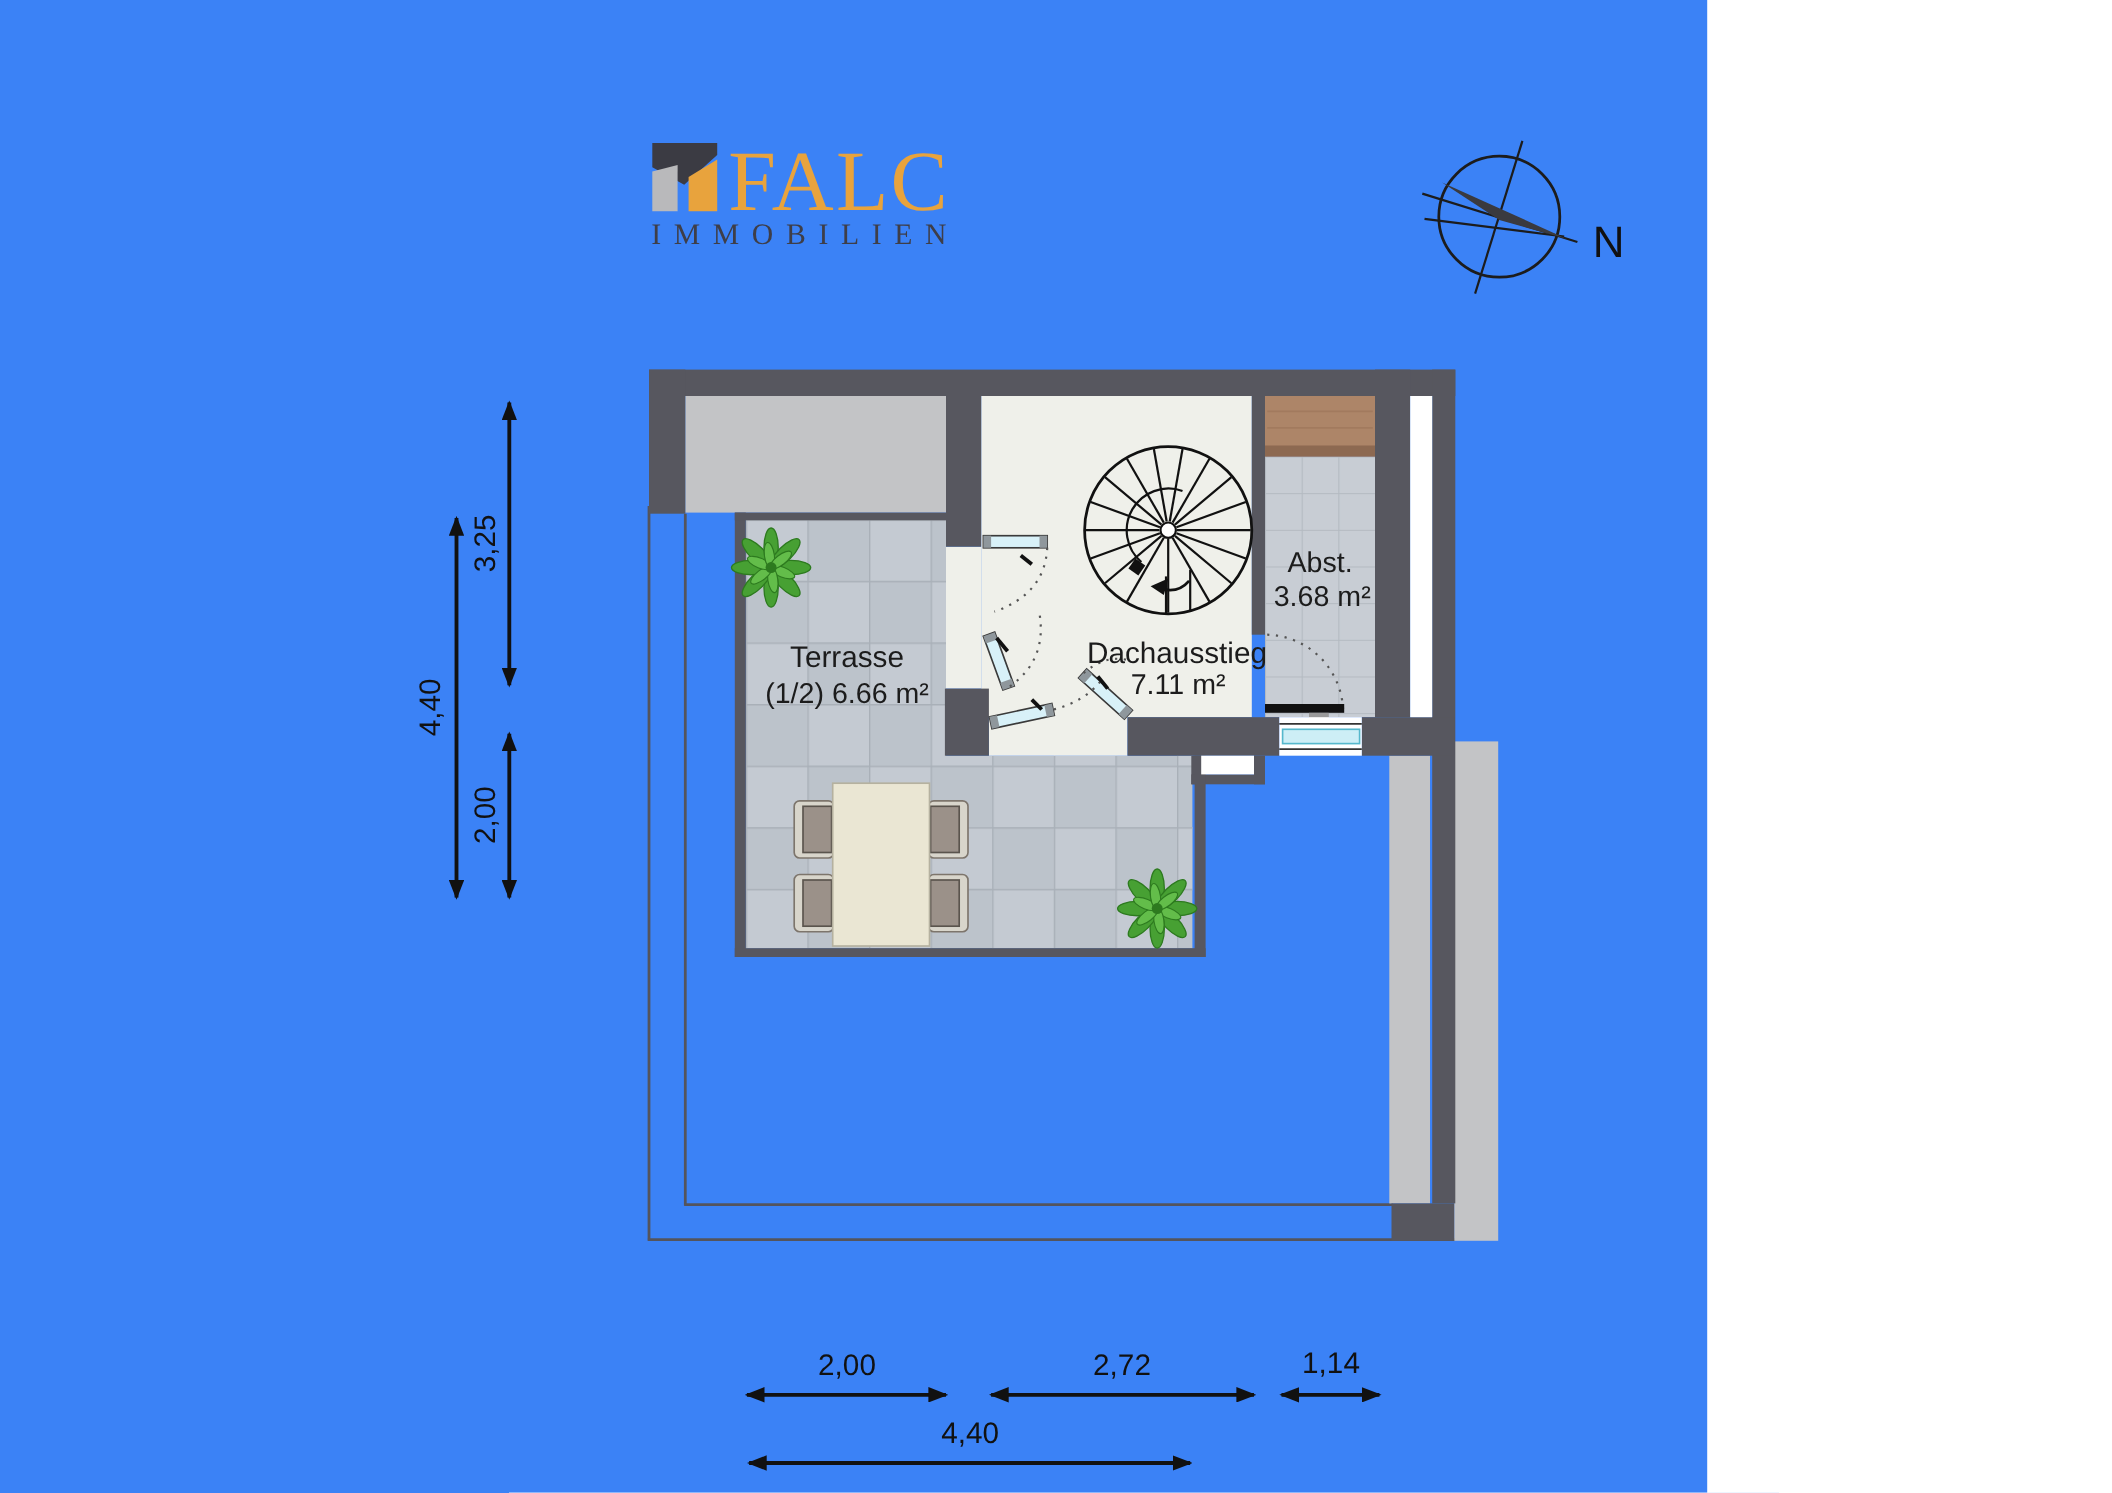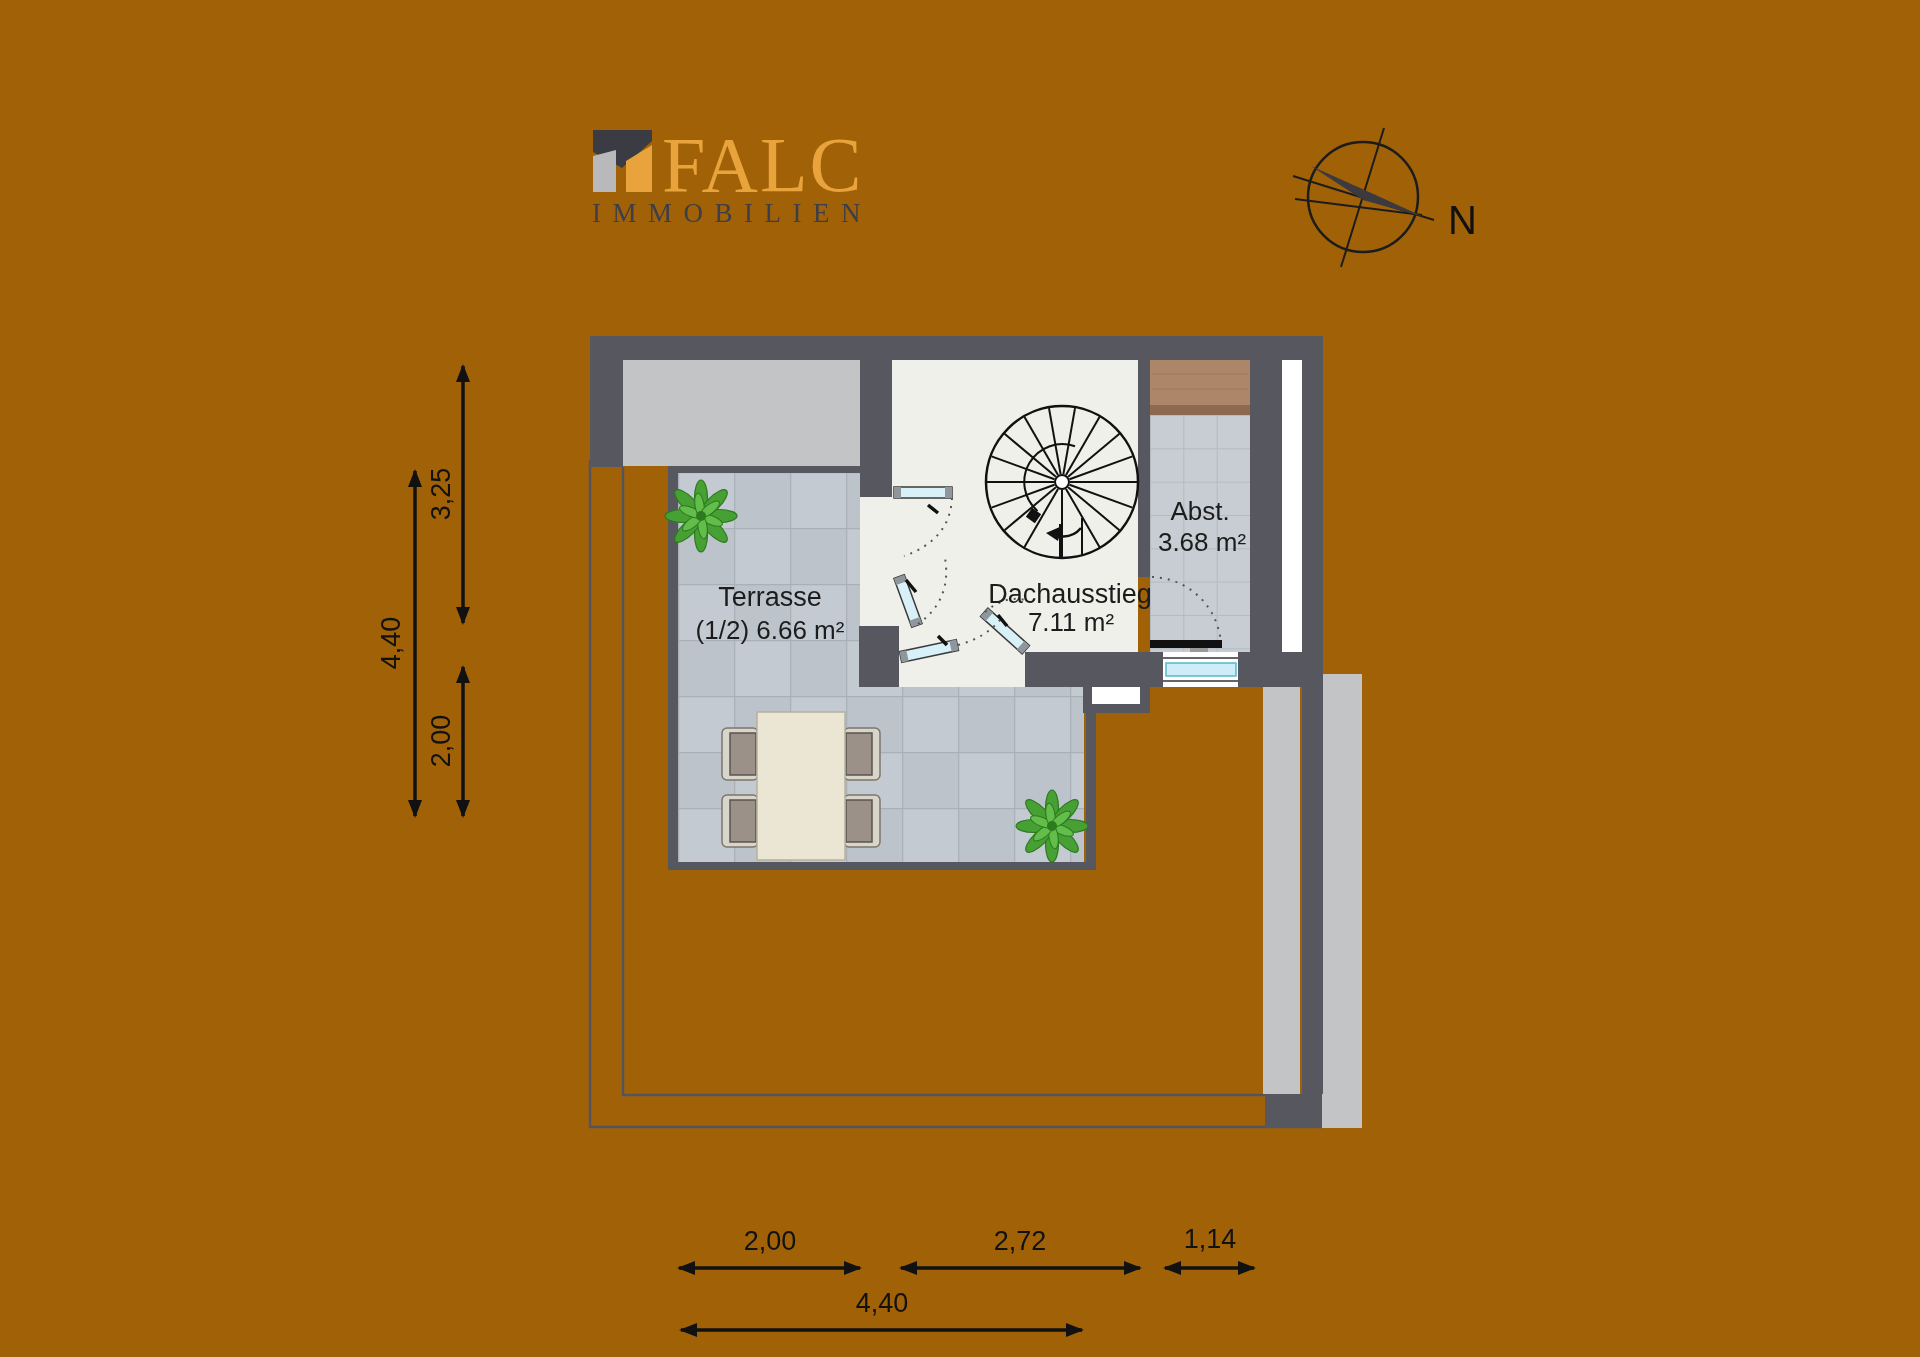--- a/index.html
+++ b/index.html
@@ -1,16 +1,16 @@
 <!DOCTYPE html>
 <html><head>
 <meta charset="utf-8">
 <style>
   html,body{margin:0;padding:0;background:#ffffff;}
-  .page{position:relative;width:1920px;height:1357px;background:#a16207;overflow:hidden;
+  .page{position:relative;width:1552px;height:1357px;background:#3b82f6;overflow:hidden;
         font-family:"Liberation Sans",sans-serif;}
   svg text{font-family:"Liberation Sans",sans-serif;}
   svg text.serif{font-family:"Liberation Serif","DejaVu Serif",serif;}
 </style>
 </head>
 <body>
 
 <div class="page">
 <svg width="1920" height="1357" viewBox="0 0 1920 1357" xmlns="http://www.w3.org/2000/svg">
 

